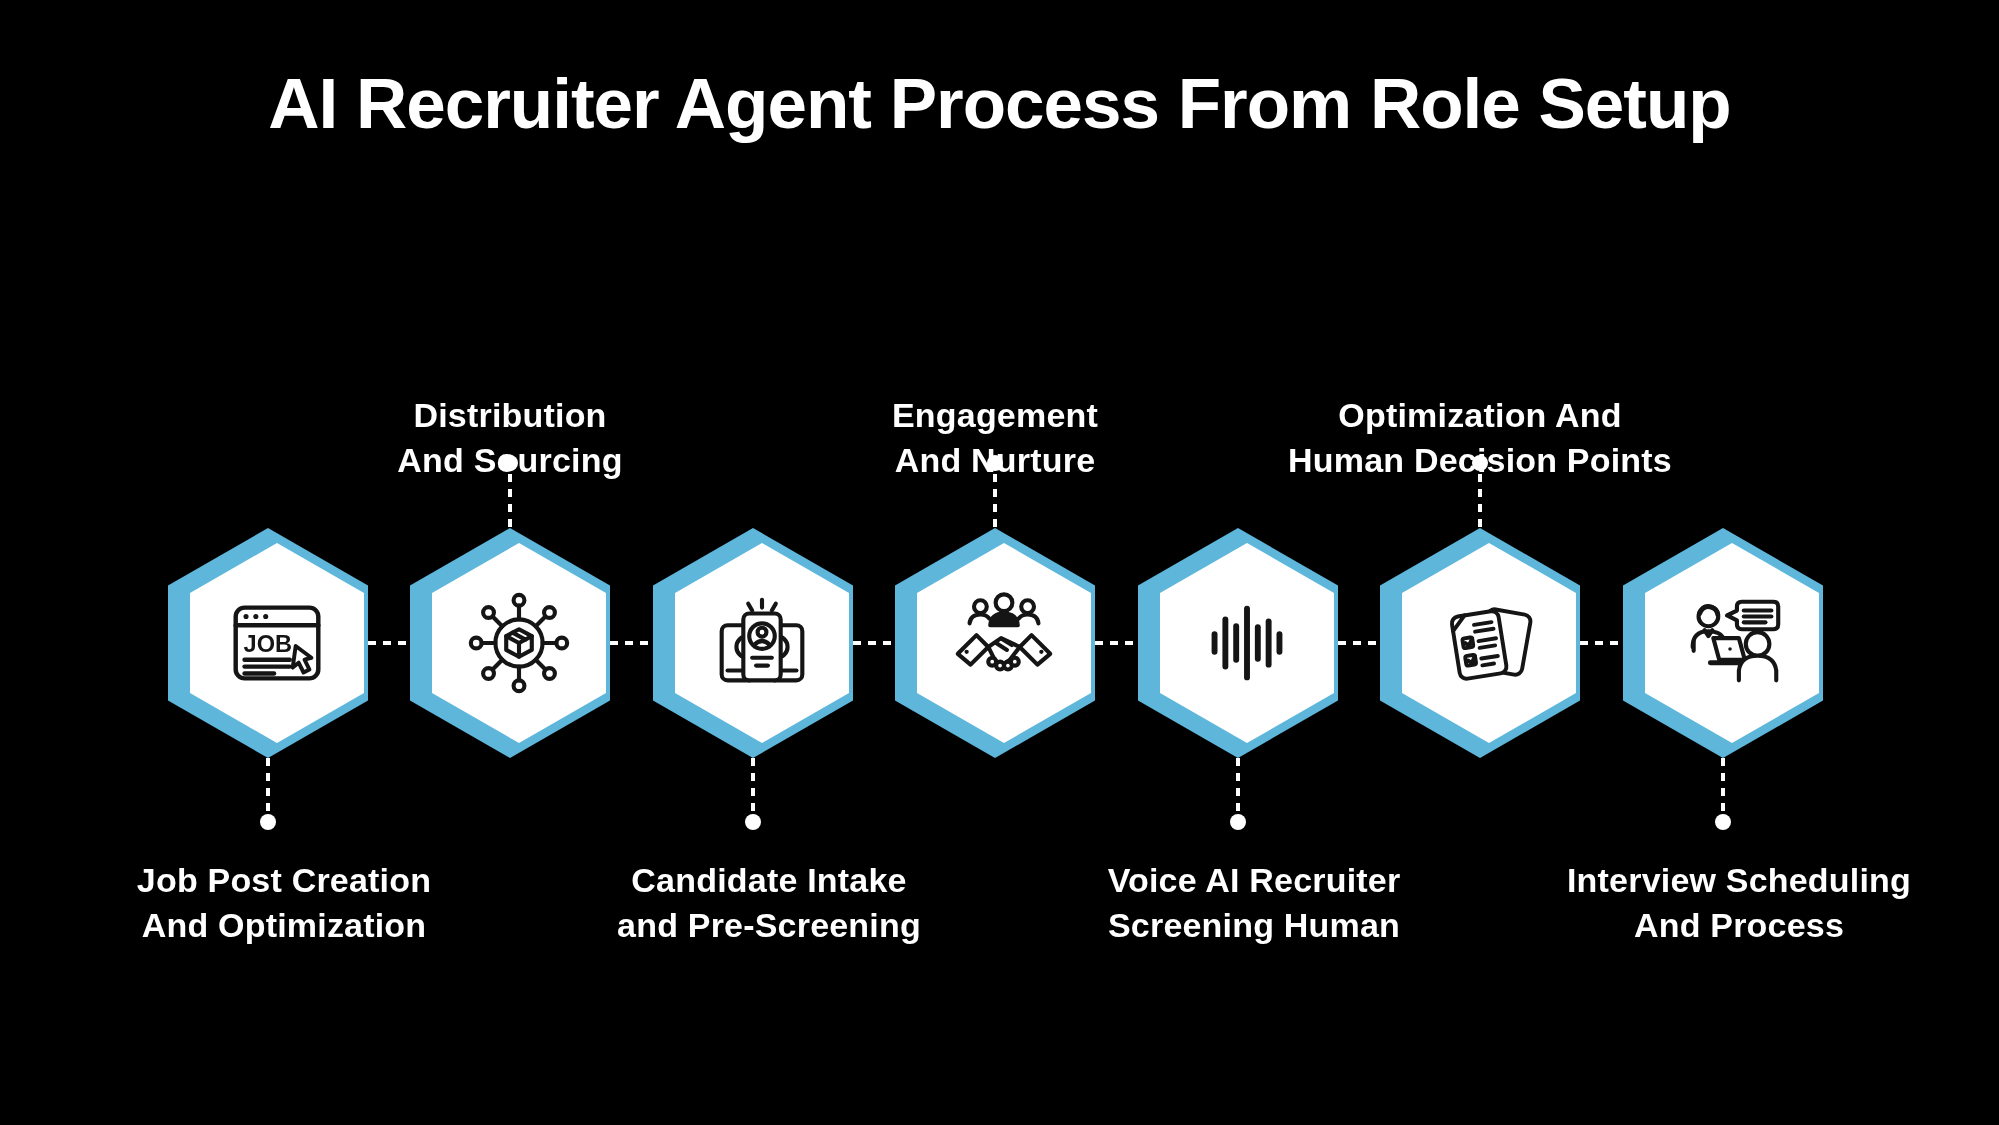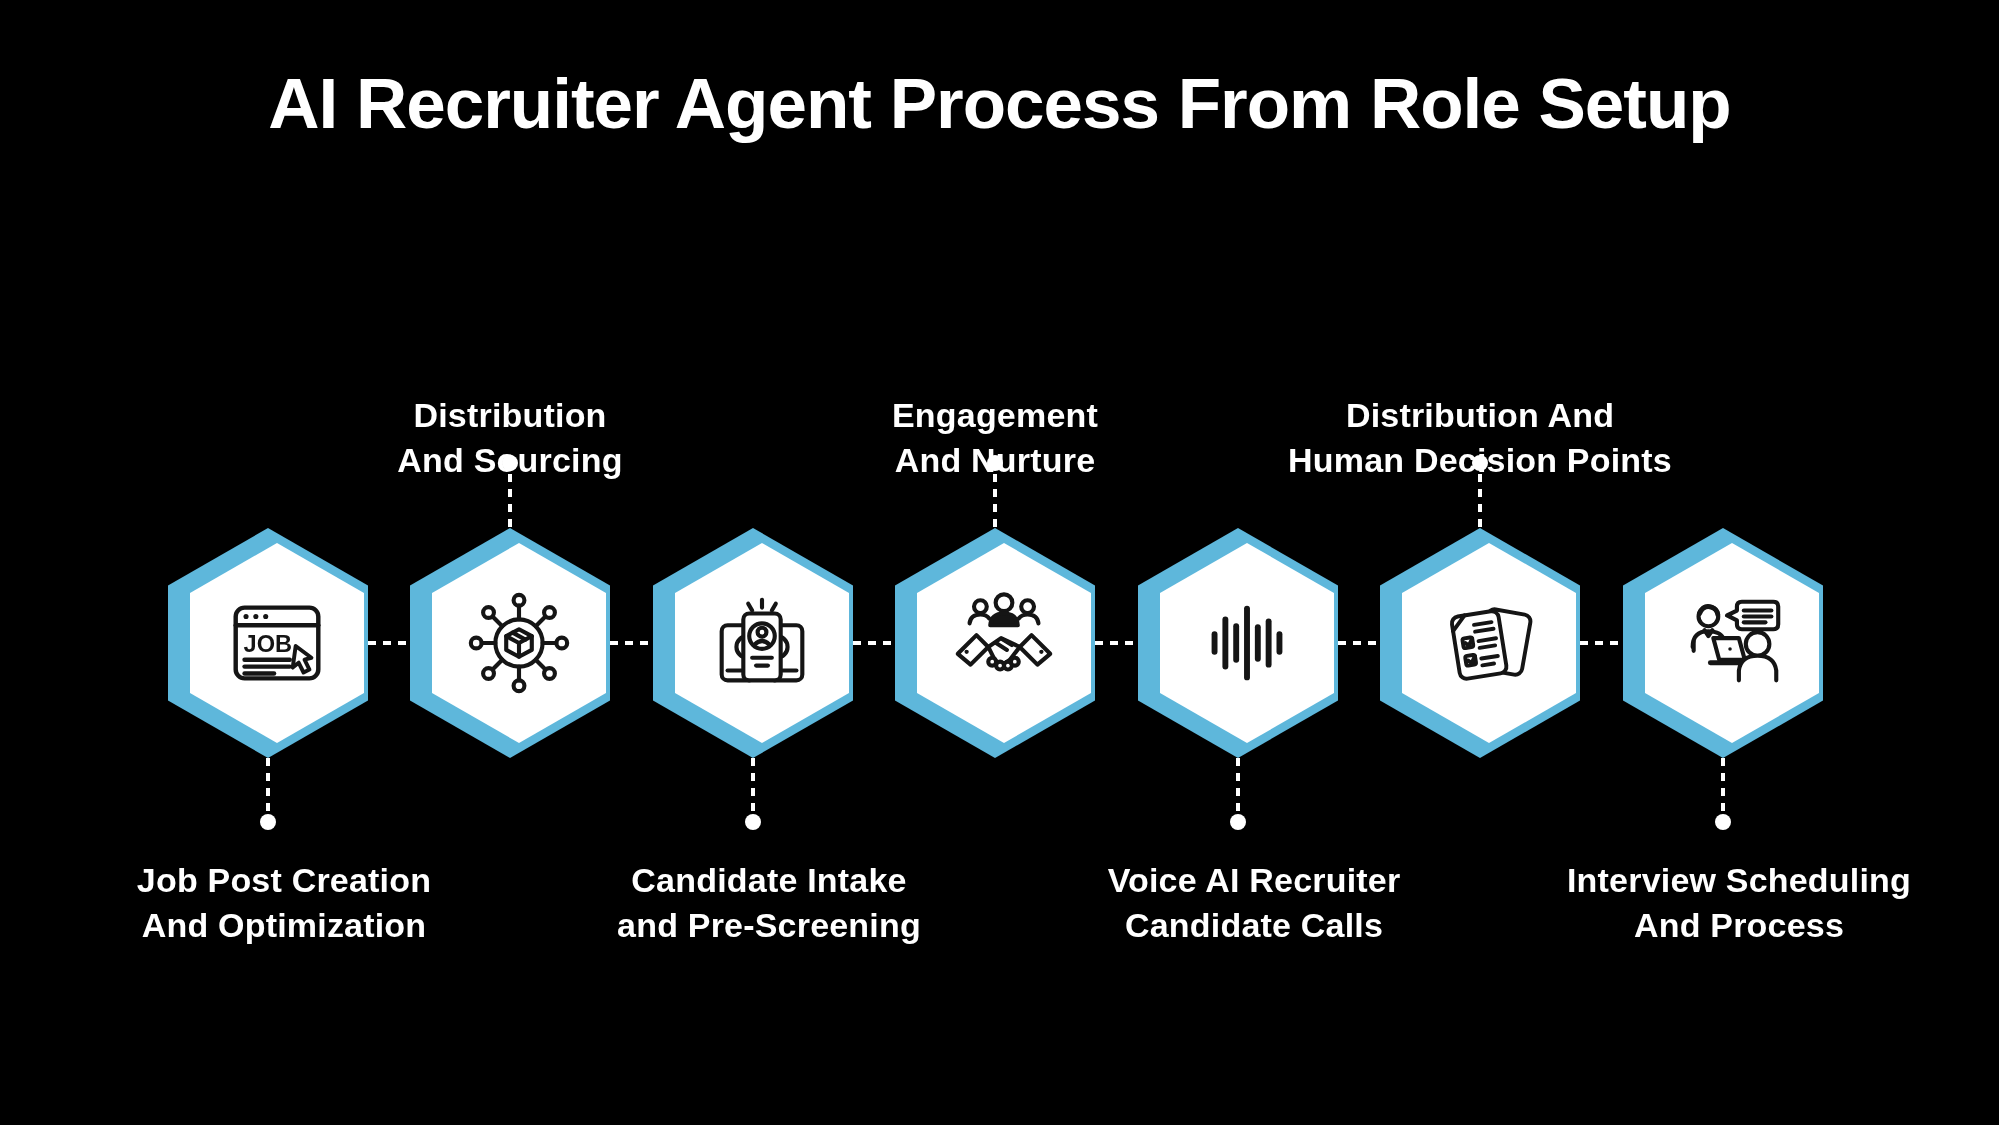--- a/index.html
+++ b/index.html
@@ -212,21 +212,21 @@
             <rect x="79" y="35" width="6" height="50" rx="3"></rect>
             <rect x="90" y="48" width="6" height="24" rx="3"></rect>
           </g>
         </svg>
       </div>
     </div>
     <div class="v-line"></div>
     <div class="dot"></div>
     <div class="label">
       <span>Voice AI Recruiter</span>
-      <span>Candidate Calls</span>
+      <span>Screening Human</span>
     </div>
   </div>
 
   <div class="step pos-top" style="left:1480px">
     <div class="hex">
       <div class="hex-inner">
         <svg class="icon" viewBox="0 0 120 120">
           <g stroke="#151515" stroke-width="4" fill="none" stroke-linecap="round" stroke-linejoin="round">
             <g transform="rotate(10 76 60)">
               <rect x="54" y="28" width="44" height="62" rx="7"></rect>
@@ -245,21 +245,21 @@
               <line x1="50" y1="76" x2="67" y2="76"></line>
               <line x1="50" y1="83" x2="62" y2="83"></line>
             </g>
           </g>
         </svg>
       </div>
     </div>
     <div class="v-line"></div>
     <div class="dot"></div>
     <div class="label">
-      <span>Distribution And</span>
+      <span>Optimization And</span>
       <span>Human Decision Points</span>
     </div>
   </div>
 
   <div class="step pos-bottom" style="left:1723px">
     <div class="hex">
       <div class="hex-inner">
         <svg class="icon" viewBox="0 0 120 120">
           <g stroke="#151515" stroke-width="4.2" fill="none" stroke-linecap="round" stroke-linejoin="round">
             <path d="M70,18 H102 Q107,18 107,23 V41 Q107,46 102,46 H70 Q65,46 65,41 V37 L55,32 L65,27 V23 Q65,18 70,18 Z" fill="#fff"></path>

